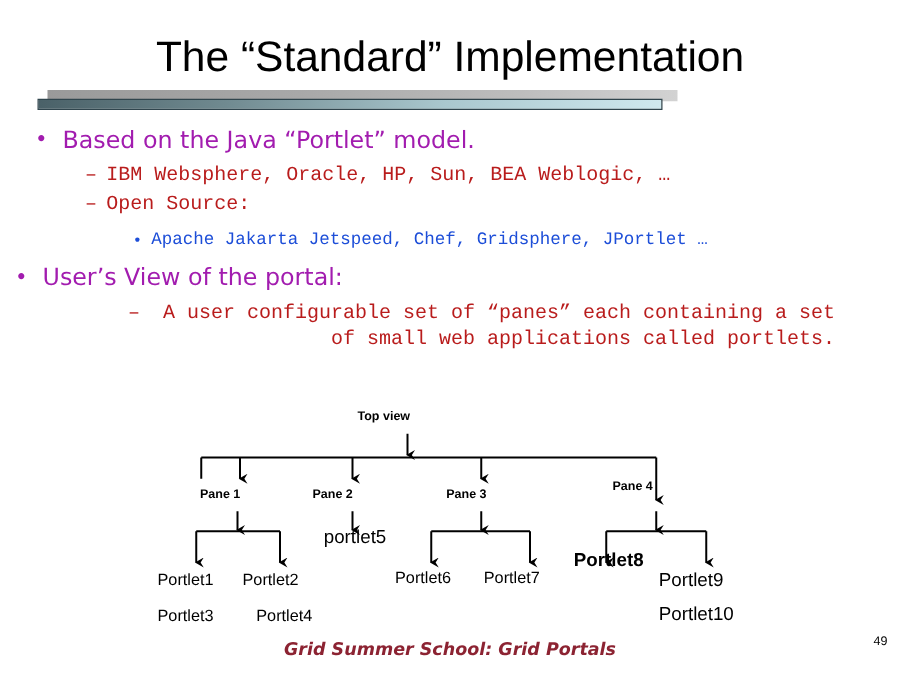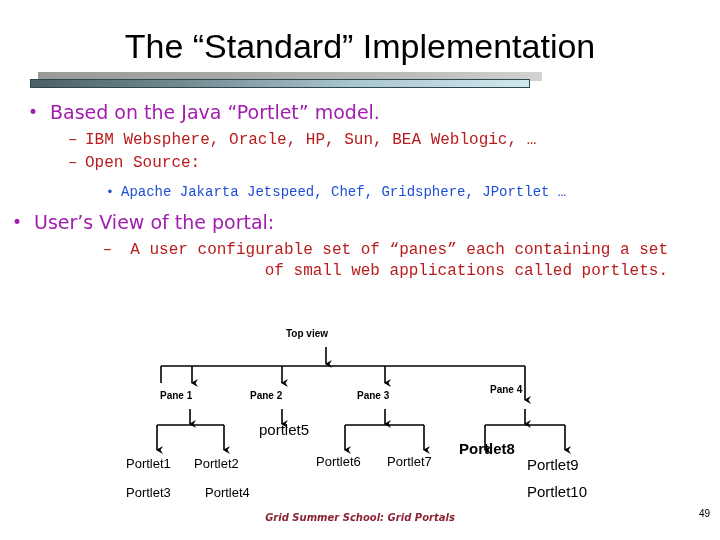--- a/index.html
+++ b/index.html
@@ -136,21 +136,21 @@
   
   #footer {
     position: absolute;
     left: 0;
     top: 512px;
     width: 720px;
     text-align: center;
     font-family: "DejaVu Sans", sans-serif;
     font-weight: bold;
     font-style: italic;
-    font-size: 10px;
+    font-size: 14px;
     color: #8c2332;
   }
   #pagenum {
     position: absolute;
     right: 10px;
     top: 508px;
     font-family: "Liberation Sans", sans-serif;
     font-size: 10px;
     color: #000000;
   }

